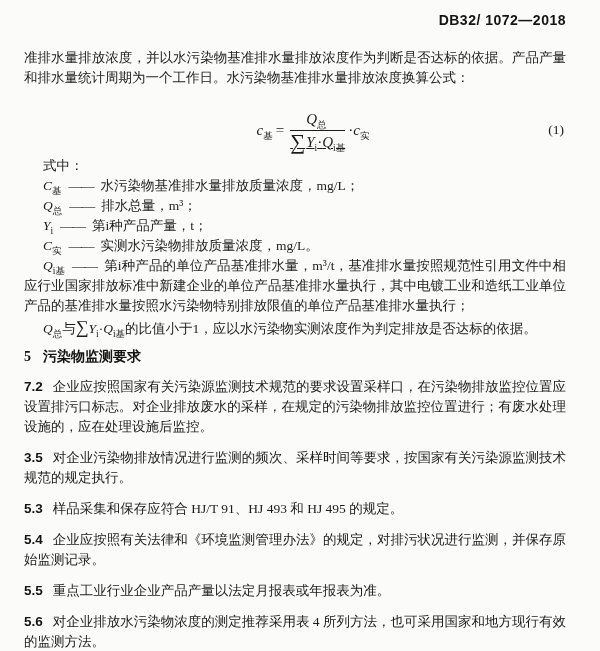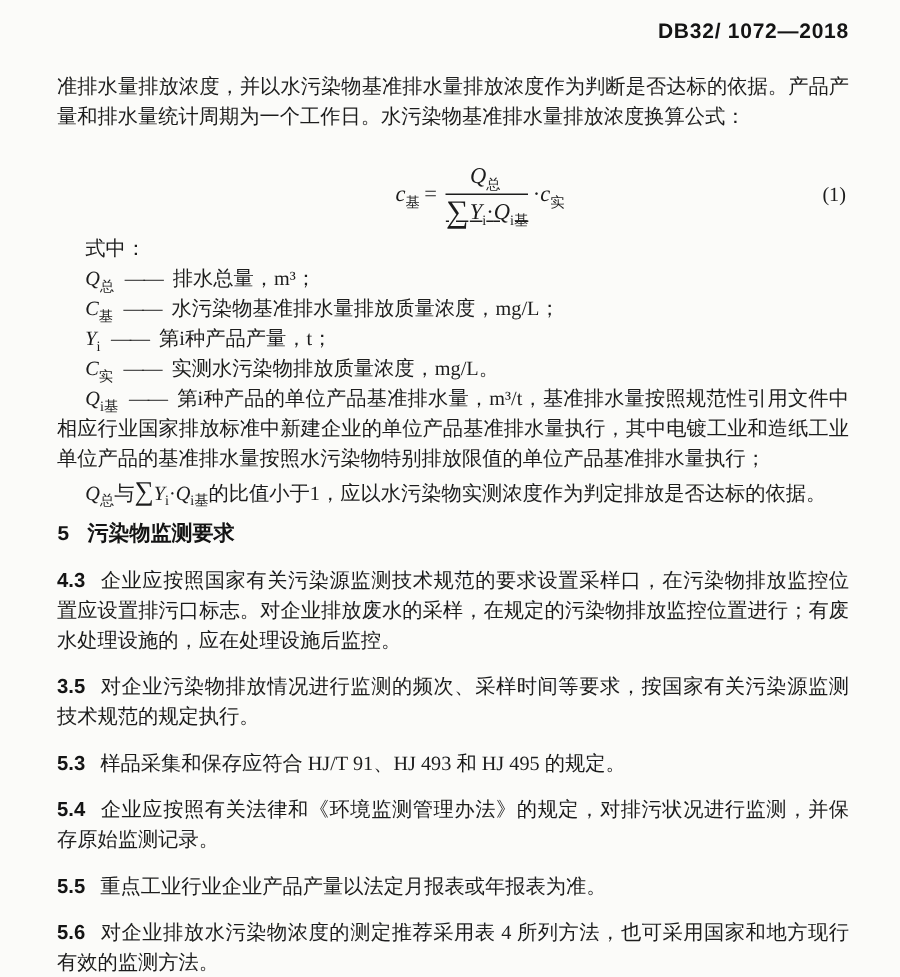--- a/index.html
+++ b/index.html
@@ -5,21 +5,21 @@
   html,body { margin:0; padding:0; }
   body {
     width:600px; height:651px; overflow:hidden;
     background:#fbfbf9;
     font-family:"Liberation Serif","DejaVu Serif",serif;
     color:#1c1c1c;
   }
   .page {
     box-sizing:border-box;
     width:600px; height:651px;
-    padding:10px 34px 0 38px;
+    padding:10px 34px 0 24px;
     font-size:13.5px; line-height:20px;
   }
   
   .header { text-align:right; height:20px; margin-bottom:18px; }
   .doc-number {
     font-family:"Liberation Sans","DejaVu Sans",sans-serif;
     font-weight:bold; font-size:14px; letter-spacing:0.5px; color:#141414;
   }
   
   p { margin:0; }
@@ -38,21 +38,21 @@
   .sigma { font-size:21px; font-style:normal; vertical-align:-2px; margin-right:1px; }
   .eq-number { position:absolute; right:2px; top:50%; transform:translateY(-50%); font-size:13.5px; }
   
   .where-label { text-indent:1.4em; }
   .def { text-indent:1.4em; text-align:justify; }
   .def .dash { margin:0 7px; letter-spacing:-1px; }
   .note { text-indent:1.4em; text-align:justify; margin:1px 0 8px; }
   .sigma-inline { font-size:18px; font-style:normal; }
   
   .section-heading {
-    font-family:Liberation Mono, monospace;
+    font-family:Liberation Serif, serif;
     font-weight:bold; font-size:14px; color:#141414;
     margin:4px 0 10px;
   }
   .section-heading .sec-num { margin-right:12px; }
   .clause { text-align:justify; margin-bottom:11px; }
   .clause-num {
     font-family:"Liberation Sans","DejaVu Sans",sans-serif;
     font-weight:bold; font-style:normal; margin-right:10px; color:#141414;
   }
 </style>
@@ -76,45 +76,45 @@
         <span class="den"><span class="sigma">∑</span><span class="mi">Y</span><sub>i</sub><span>·</span><span class="mi">Q</span><sub>i基</sub></span>
       </span>
       <span><span>·</span><span class="mi">c</span><sub>实</sub></span>
     </span>
     <span class="eq-number">(1)</span>
   </div>
 
   <p class="where-label">式中：</p>
 
   <p class="def">
-    <span class="mi">Q</span><sub>总</sub><span class="dash">——</span><span>排水总量，m³；</span>
+    <span class="mi">C</span><sub>基</sub><span class="dash">——</span><span>水污染物基准排水量排放质量浓度，mg/L；</span>
   </p>
   <p class="def">
-    <span class="mi">C</span><sub>基</sub><span class="dash">——</span><span>水污染物基准排水量排放质量浓度，mg/L；</span>
+    <span class="mi">Q</span><sub>总</sub><span class="dash">——</span><span>排水总量，m³；</span>
   </p>
   <p class="def">
     <span class="mi">Y</span><sub>i</sub><span class="dash">——</span><span>第i种产品产量，t；</span>
   </p>
   <p class="def">
     <span class="mi">C</span><sub>实</sub><span class="dash">——</span><span>实测水污染物排放质量浓度，mg/L。</span>
   </p>
   <p class="def">
     <span class="mi">Q</span><sub>i基</sub><span class="dash">——</span><span>第i种产品的单位产品基准排水量，m³/t，基准排水量按照规范性引用文件中相应行业国家排放标准中新建企业的单位产品基准排水量执行，其中电镀工业和造纸工业单位产品的基准排水量按照水污染物特别排放限值的单位产品基准排水量执行；</span>
   </p>
 
   <p class="note">
     <span class="mi">Q</span><sub>总</sub><span>与</span><span class="sigma-inline">∑</span><span class="mi">Y</span><sub>i</sub><span>·</span><span class="mi">Q</span><sub>i基</sub><span>的比值小于1，应以水污染物实测浓度作为判定排放是否达标的依据。</span>
   </p>
 
   <p class="section-heading">
     <span class="sec-num">5</span><span>污染物监测要求</span>
   </p>
 
   <p class="clause">
-    <span class="clause-num">4.3</span><span>企业应按照国家有关污染源监测技术规范的要求设置采样口，在污染物排放监控位置应设置排污口标志。对企业排放废水的采样，在规定的污染物排放监控位置进行；有废水处理设施的，应在处理设施后监控。</span>
+    <span class="clause-num">7.2</span><span>企业应按照国家有关污染源监测技术规范的要求设置采样口，在污染物排放监控位置应设置排污口标志。对企业排放废水的采样，在规定的污染物排放监控位置进行；有废水处理设施的，应在处理设施后监控。</span>
   </p>
   <p class="clause">
     <span class="clause-num">3.5</span><span>对企业污染物排放情况进行监测的频次、采样时间等要求，按国家有关污染源监测技术规范的规定执行。</span>
   </p>
   <p class="clause">
     <span class="clause-num">5.3</span><span>样品采集和保存应符合 HJ/T 91、HJ 493 和 HJ 495 的规定。</span>
   </p>
   <p class="clause">
     <span class="clause-num">5.4</span><span>企业应按照有关法律和《环境监测管理办法》的规定，对排污状况进行监测，并保存原始监测记录。</span>
   </p>

